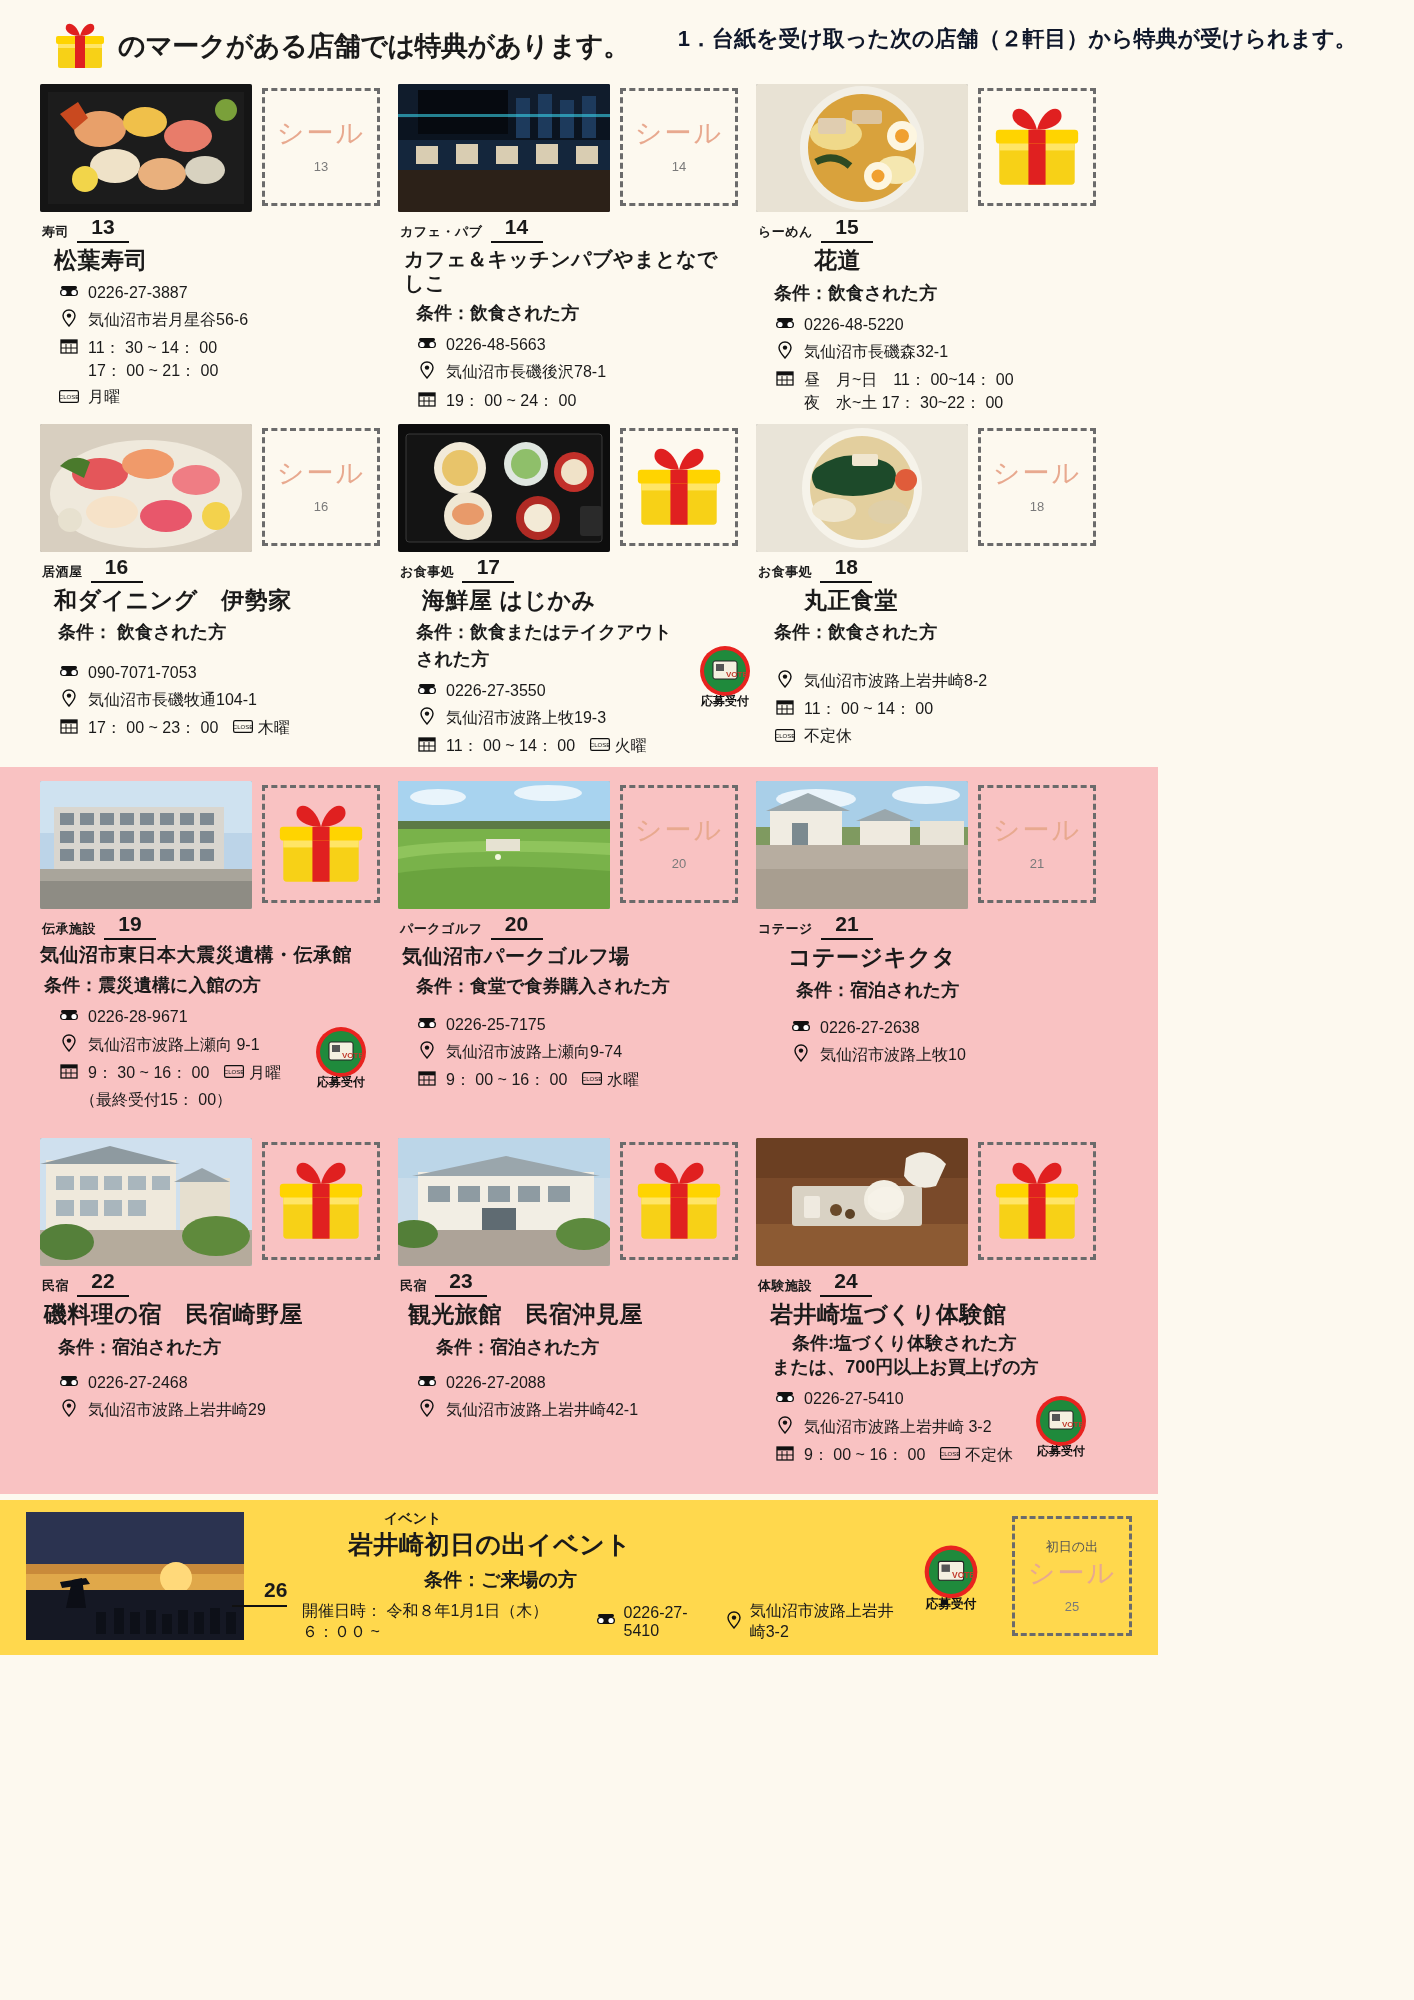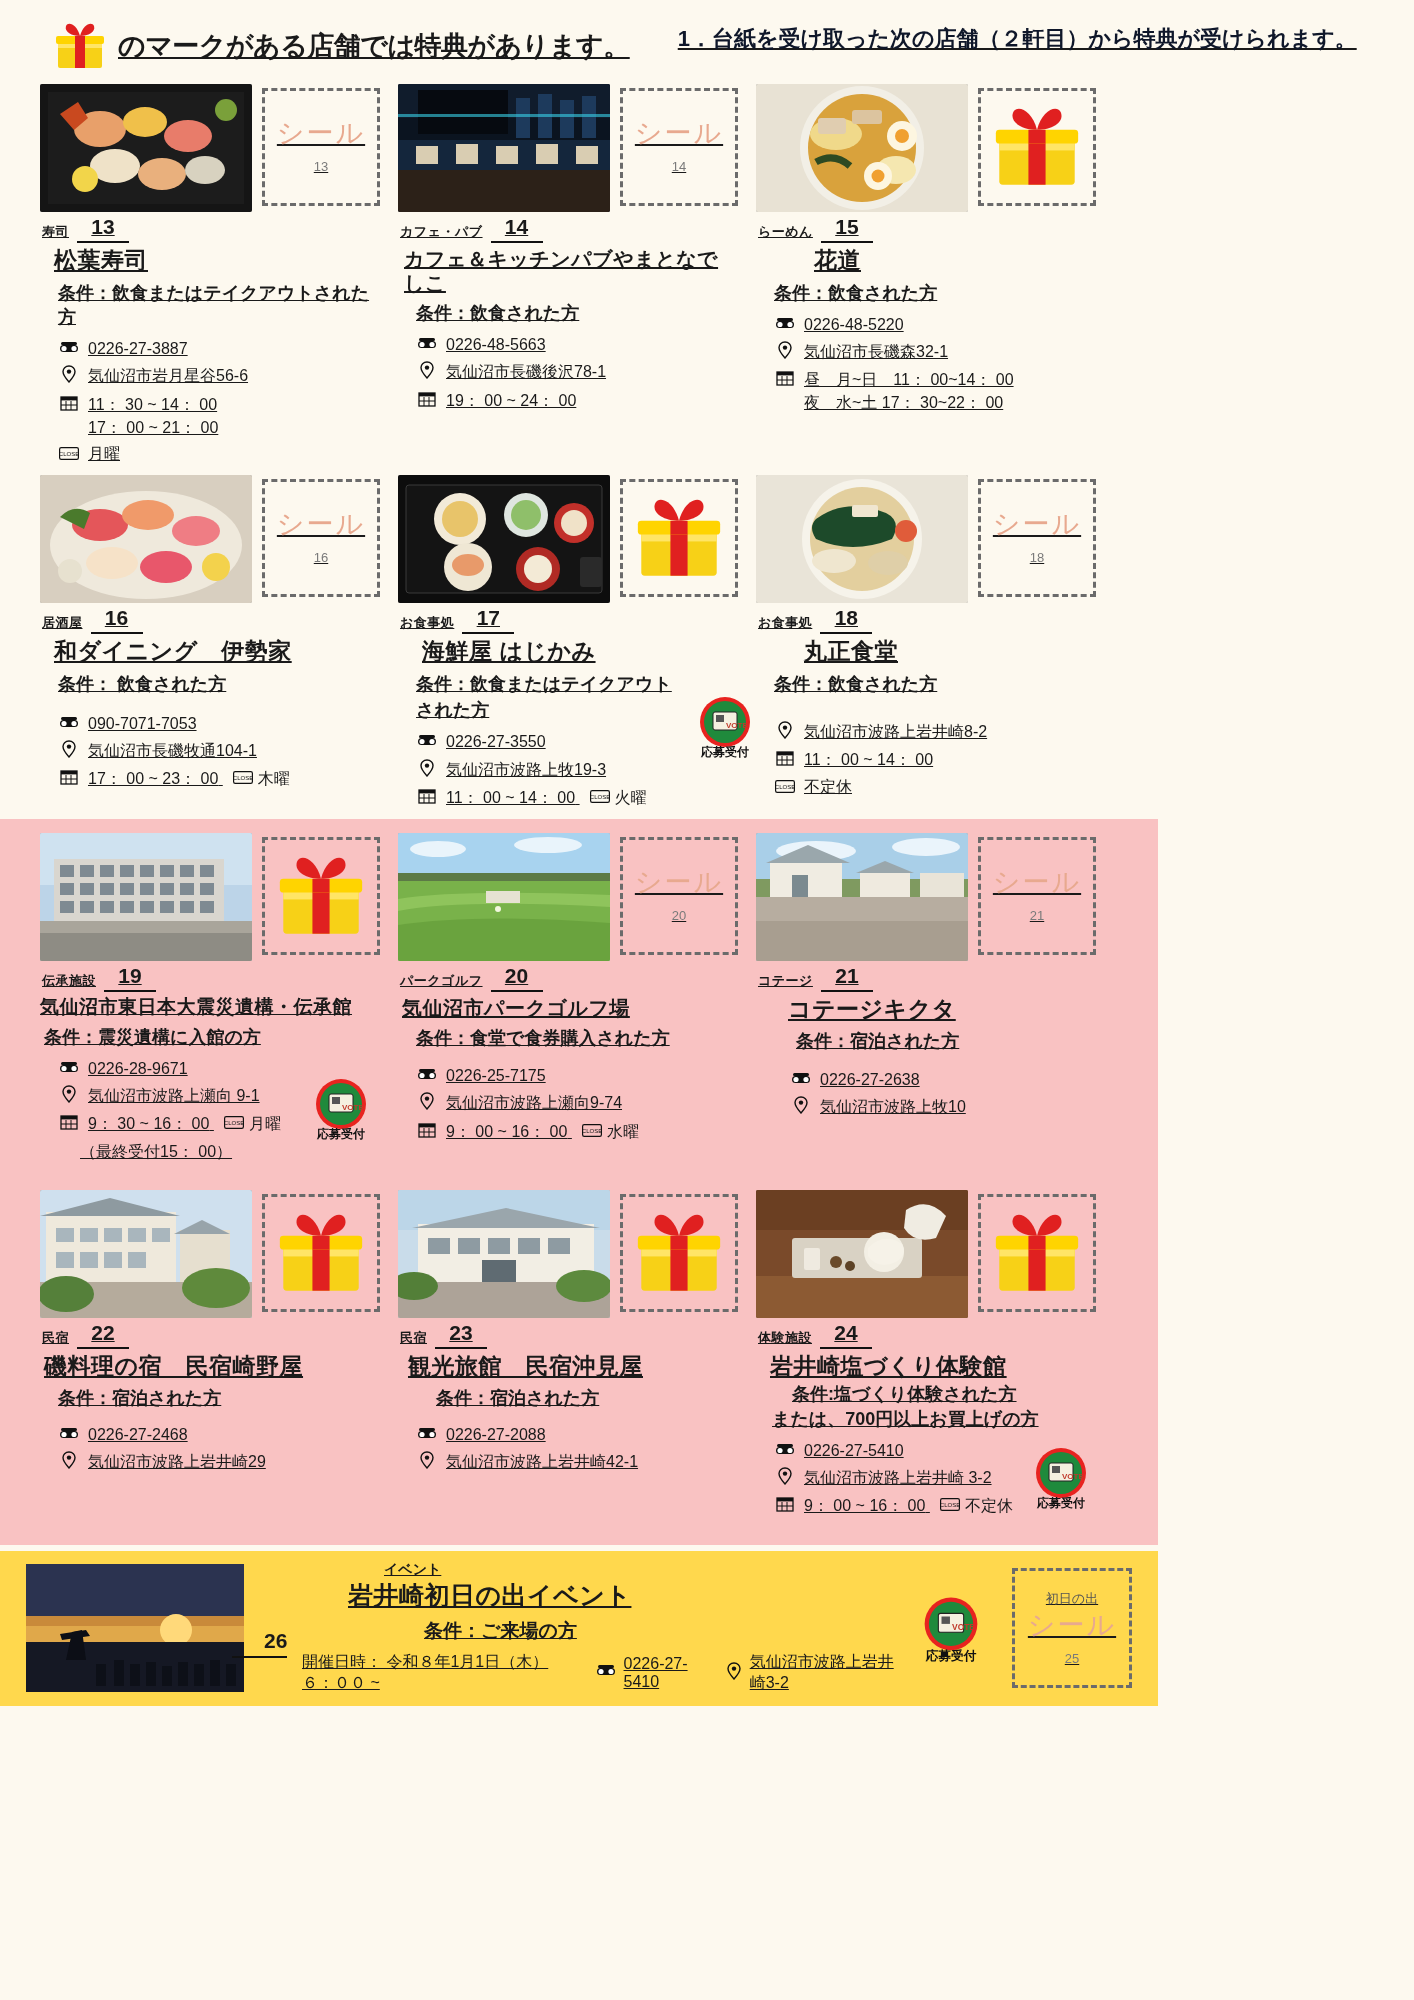--- a/index.html
+++ b/index.html
@@ -4,21 +4,21 @@
 <style>
   * { box-sizing: border-box; }
   html, body { margin:0; padding:0; }
   body {
     width: 1414px;
     background: #fdf9ef;
     font-family: "Liberation Sans", "DejaVu Sans", sans-serif;
     color: #1a1a1a;
     -webkit-font-smoothing: antialiased;
   }
-  .page { width: 1158px; position: relative; text-decoration: underline; }
+  .page { width: 1158px; position: relative; }
 
   
   .header {
     display: flex;
     align-items: flex-start;
     padding: 18px 28px 10px 52px;
     gap: 18px;
   }
   .hdr-left { display:flex; align-items:center; gap:10px; flex: 0 0 auto; }
   .hdr-text {
@@ -250,21 +250,20 @@
           <div class="seal">
             <div class="seal-label">シール</div>
             <div class="seal-num">13</div>
           </div>
         </div>
         <div class="numline">
           <span class="cat">寿司</span>
           <span class="numwrap"><span class="num">13</span></span>
         </div>
         <div class="shopname">松葉寿司</div>
-        <div class="cond">条件：飲食またはテイクアウトされた方</div>
         <div class="info">
           <div class="info-row">
             <span class="ico">
               <svg width="20" height="14" viewBox="0 0 20 14">
                   <rect x="1" y="4" width="18" height="7" rx="3.5" fill="#111"></rect>
                   <circle cx="5" cy="7.5" r="2.6" fill="#fff"></circle>
                   <circle cx="15" cy="7.5" r="2.6" fill="#fff"></circle>
                   <rect x="2" y="1" width="16" height="3" rx="1.5" fill="#111"></rect>
                 </svg>
             </span>

